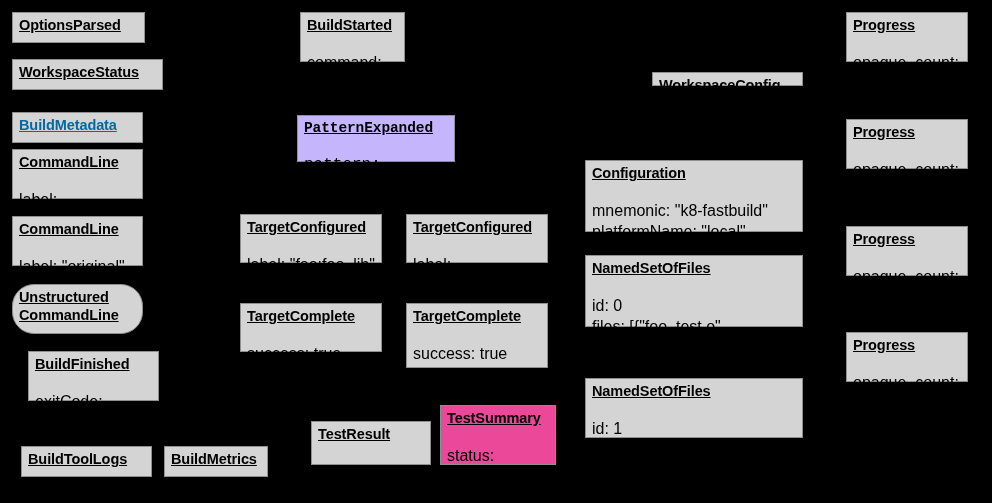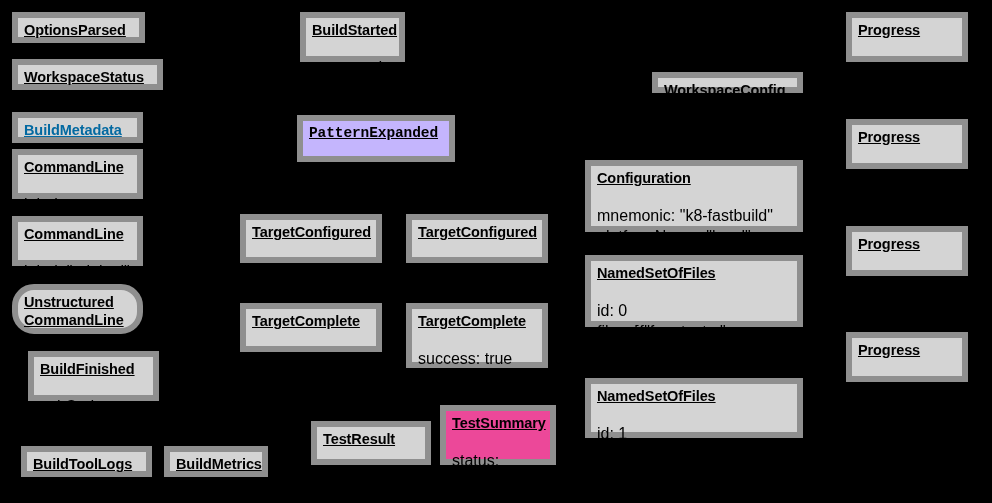--- a/index.html
+++ b/index.html
@@ -11,21 +11,21 @@
     position: relative;
     width: 992px;
     height: 503px;
     background: #000000;
     overflow: hidden;
     font-family: "Liberation Sans", sans-serif;
   }
   .node {
     position: absolute;
     background: #d4d4d4;
-    border: 6px solid #1d4ed8;
+    border: 1px solid #1d4ed8;
     box-sizing: border-box;
     padding: 4px 6px 5px 6px;
     color: #000000;
   }
   .node-title {
     font-size: 14.5px;
     font-weight: bold;
     text-decoration: underline;
     line-height: 1.22;
     letter-spacing: -0.1px;

